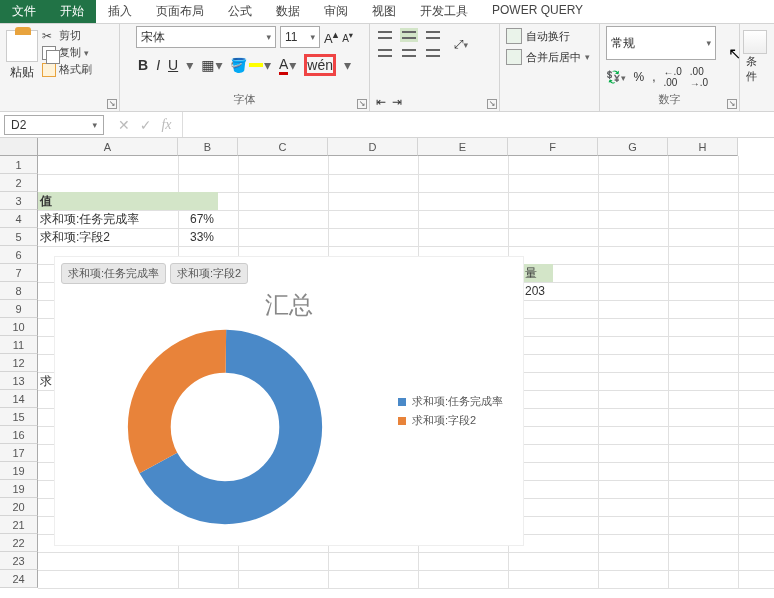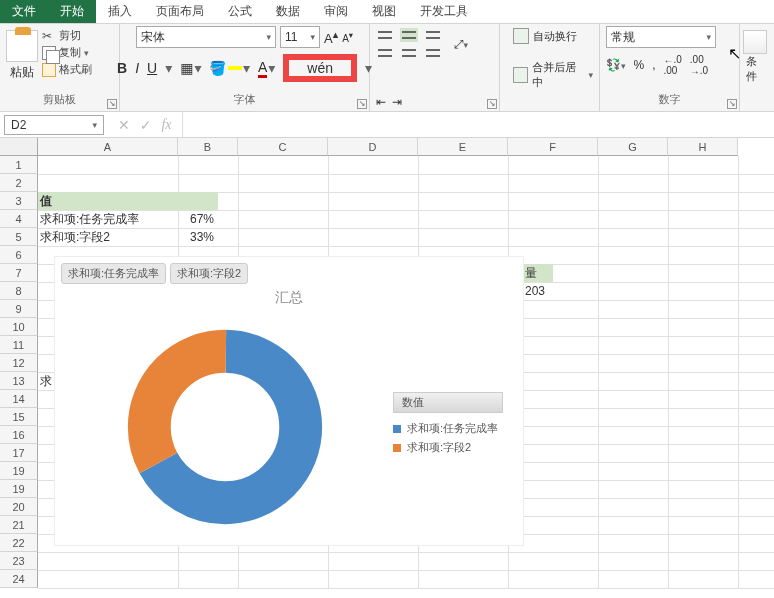--- a/index.html
+++ b/index.html
@@ -30,33 +30,33 @@
 .font-top { display: flex; gap: 4px; align-items: center; }
 .font-name { width: 140px; height: 22px; border: 1px solid #aaa; background: #fff; padding: 0 4px; font-size: 12px; display: flex; align-items: center; justify-content: space-between; }
 .font-size { width: 40px; height: 22px; border: 1px solid #aaa; background: #fff; padding: 0 4px; font-size: 12px; display: flex; align-items: center; justify-content: space-between; }
 .caret { font-size: 9px; color: #666; }
 .aplus { font-size: 13px; } .aminus { font-size: 10px; }
 .font-bot { display: flex; gap: 8px; align-items: center; padding-top: 6px; font-family: "Times New Roman", serif; }
 .font-bot span { font-size: 14px; }
 .b { font-weight: bold; } .i { font-style: italic; } .u { text-decoration: underline; }
 .border-btn, .fill-btn, .color-btn { display:flex; align-items:center; gap:1px; }
 .swatch { width: 14px; height: 4px; display: inline-block; } .swatch.yellow { background: #ff0; }
-.phon { border: 6px solid #ef4444; padding: 0 18px; font-size: 10px; }
+.phon { border: 3px solid #ef4444; padding: 0 0; font-size: 10px; }
 
 .align-grid { display: grid; grid-template-columns: repeat(3, 20px); gap: 4px; }
 .align-grid span { width: 18px; height: 14px; display: inline-block; position: relative; }
 .align-grid span::before, .align-grid span::after { content:""; position:absolute; left:2px; right:2px; height:2px; background:#666; }
 .align-grid span::before { top: 3px; } .align-grid span::after { bottom: 3px; }
 .indent-row { display:flex; gap:6px; padding-top:6px; }
 
-.wrap-col { display:flex; flex-direction:column; gap:16px; font-size:11px; padding-top:2px;margin-left:7px; }
+.wrap-col { display:flex; flex-direction:column; gap:5px; font-size:11px; padding-top:2px; }
 .wrap-col div { display:flex; align-items:center; gap:4px; }
 .wrap-ico { width:16px; height:16px; border:1px solid #999; background:#eaf3ea; }
 
-.num-fmt { width: 110px; height: 22px; border:1px solid #aaa; background:#fff; padding:0 4px; display:flex; align-items:center; justify-content:space-between; }
+.num-fmt { width: 110px; height: 34px; border:1px solid #aaa; background:#fff; padding:0 4px; display:flex; align-items:center; justify-content:space-between; }
 .num-row { display:flex; gap:8px; padding-top:6px; align-items:center; font-size:12px; }
 
 .cond-col { display:flex; flex-direction:column; align-items:center; padding-top:4px; font-size:11px; }
 .cond-ico { width:24px; height:24px; border:1px solid #ccc; background:linear-gradient(#fff,#eee); }
 
 .dialog-launcher { position:absolute; right:2px; bottom:2px; width:10px; height:10px; border:1px solid #999; font-size:8px; line-height:8px; text-align:center; color:#666; }
 
 .namebox-row { display:flex; align-items:center; border-bottom:1px solid #d4d4d4; height:26px; background:#fff; }
 .namebox { width:100px; border:1px solid #aaa; margin:2px 4px; padding:2px 6px; font-size:12px; display:flex; justify-content:space-between; align-items:center; }
 .fx-btns { display:flex; gap:10px; padding:0 10px; color:#bbb; font-size:14px; }
@@ -74,21 +74,21 @@
 .vline { position:absolute; top:0; bottom:0; width:1px; background:#e0e0e0; }
 .hline { position:absolute; left:0; right:0; height:1px; background:#e0e0e0; }
 
 .cell { position:absolute; font-size:12px; padding:0 2px; height:18px; line-height:18px; white-space:nowrap; overflow:visible; font-family: SimSun, sans-serif; }
 .cell.sel { background:#d3e5c8; }
 .cell.hdr { font-weight:bold; }
 
 .chart { position:absolute; left:16px; top:100px; width:470px; height:290px; background:#fff; border:1px solid #eee; }
 .chart-btns { position:absolute; top:6px; left:6px; display:flex; gap:4px; }
 .chip { background:#e8e8e8; border:1px solid #ccc; border-radius:3px; padding:2px 6px; font-size:11px; color:#555; }
-.chart-title { text-align:center; font-size:14px; color:#888; font-family: SimSun; padding-top:32px; }
+.chart-title { text-align:center; font-size:24px; color:#888; font-family: SimSun; padding-top:32px; }
 .donut { position:absolute; left:70px; top:70px; width:200px; height:200px; }
 .legend { position:absolute; right:20px; top:135px; font-size:11px; }
 .legend-title { background:linear-gradient(#f0f0f0,#d8d8d8); border:1px solid #ccc; padding:2px 8px; margin-bottom:6px; width:110px; color:#555; }
 .legend-item { display:flex; align-items:center; gap:6px; padding:2px 0; color:#555; }
 .sq { width:8px; height:8px; }
 .sq.blue { background:#4a89c8; } .sq.orange { background:#e8833a; }
 
 .cursor-arrow { position:absolute; top:44px; left:728px; font-size:16px; color:#000; pointer-events:none; z-index:100; }
 </style>
 </head>
@@ -97,20 +97,21 @@
 <div class="tabs">
   <div class="tab file">文件</div>
   <div class="tab active">开始</div>
   <div class="tab">插入</div>
   <div class="tab">页面布局</div>
   <div class="tab">公式</div>
   <div class="tab">数据</div>
   <div class="tab">审阅</div>
   <div class="tab">视图</div>
   <div class="tab">开发工具</div>
+  <div class="tab">POWER QUERY</div>
 </div>
 
 <div class="ribbon">
   <div class="group" style="width:120px">
     <div class="grp-body">
       <div class="paste-col">
         <div class="paste-icon"></div>
         <div>粘贴</div>
       </div>
       <div class="small-btns">
@@ -122,21 +123,20 @@
             <span class="ico copy"></span>
             <span>复制</span> 
             <span class="caret">▾</span>
           </div>
         <div>
             <span class="ico fmt"></span>
             <span>格式刷</span>
           </div>
       </div>
     </div>
-    <div class="group-label">剪贴板</div>
     <div class="dialog-launcher">↘</div>
   </div>
 
   <div class="group" style="width:250px">
     <div style="display:flex;flex-direction:column;gap:0;align-items:center;">
       <div class="font-top">
         <div class="font-name">
             <span>宋体</span>
             <span class="caret">▾</span>
           </div>
@@ -330,21 +330,20 @@
       <div class="chart-btns">
         <div class="chip">求和项:任务完成率</div>
         <div class="chip">求和项:字段2</div>
       </div>
       <div class="chart-title">汇总</div>
       <svg class="donut" viewBox="0 0 42 42">
         <circle cx="21" cy="21" r="15.9" fill="transparent" stroke="#4a89c8" stroke-width="9" stroke-dasharray="67 33" stroke-dashoffset="25"></circle>
         <circle cx="21" cy="21" r="15.9" fill="transparent" stroke="#e8833a" stroke-width="9" stroke-dasharray="33 67" stroke-dashoffset="58"></circle>
       </svg>
       <div class="legend">
-        <div class="legend-title">数值</div>
         <div class="legend-item">
             <span class="sq blue"></span>
             <span>求和项:任务完成率</span>
           </div>
         <div class="legend-item">
             <span class="sq orange"></span>
             <span>求和项:字段2</span>
           </div>
       </div>
     </div>

